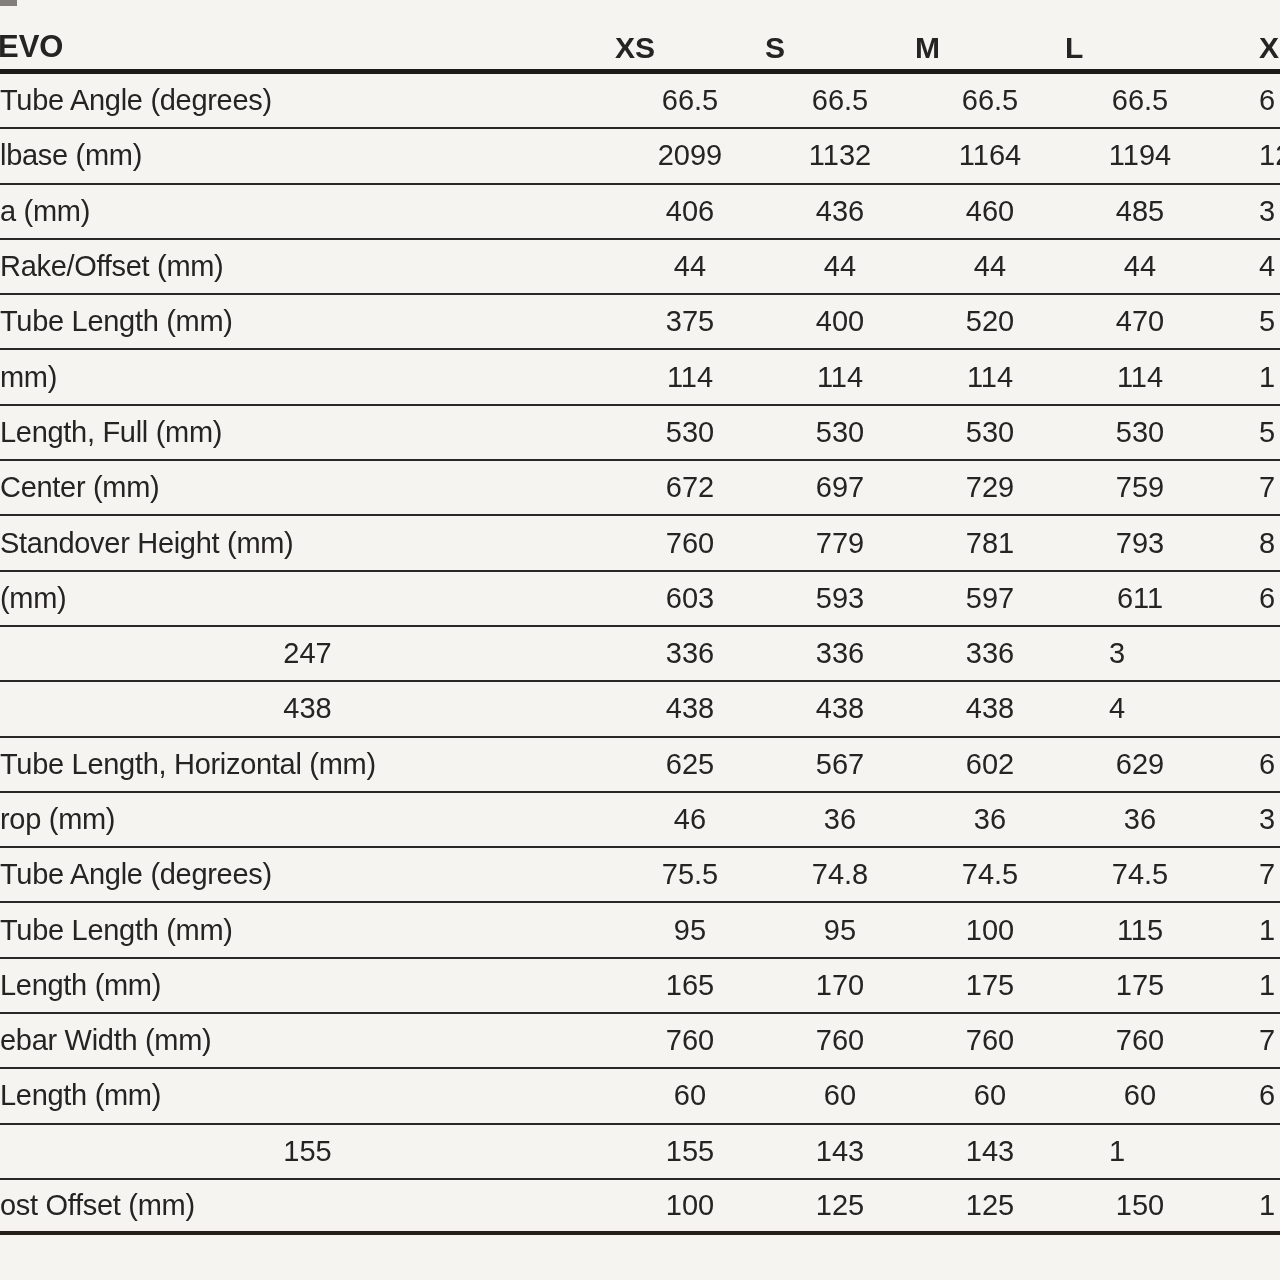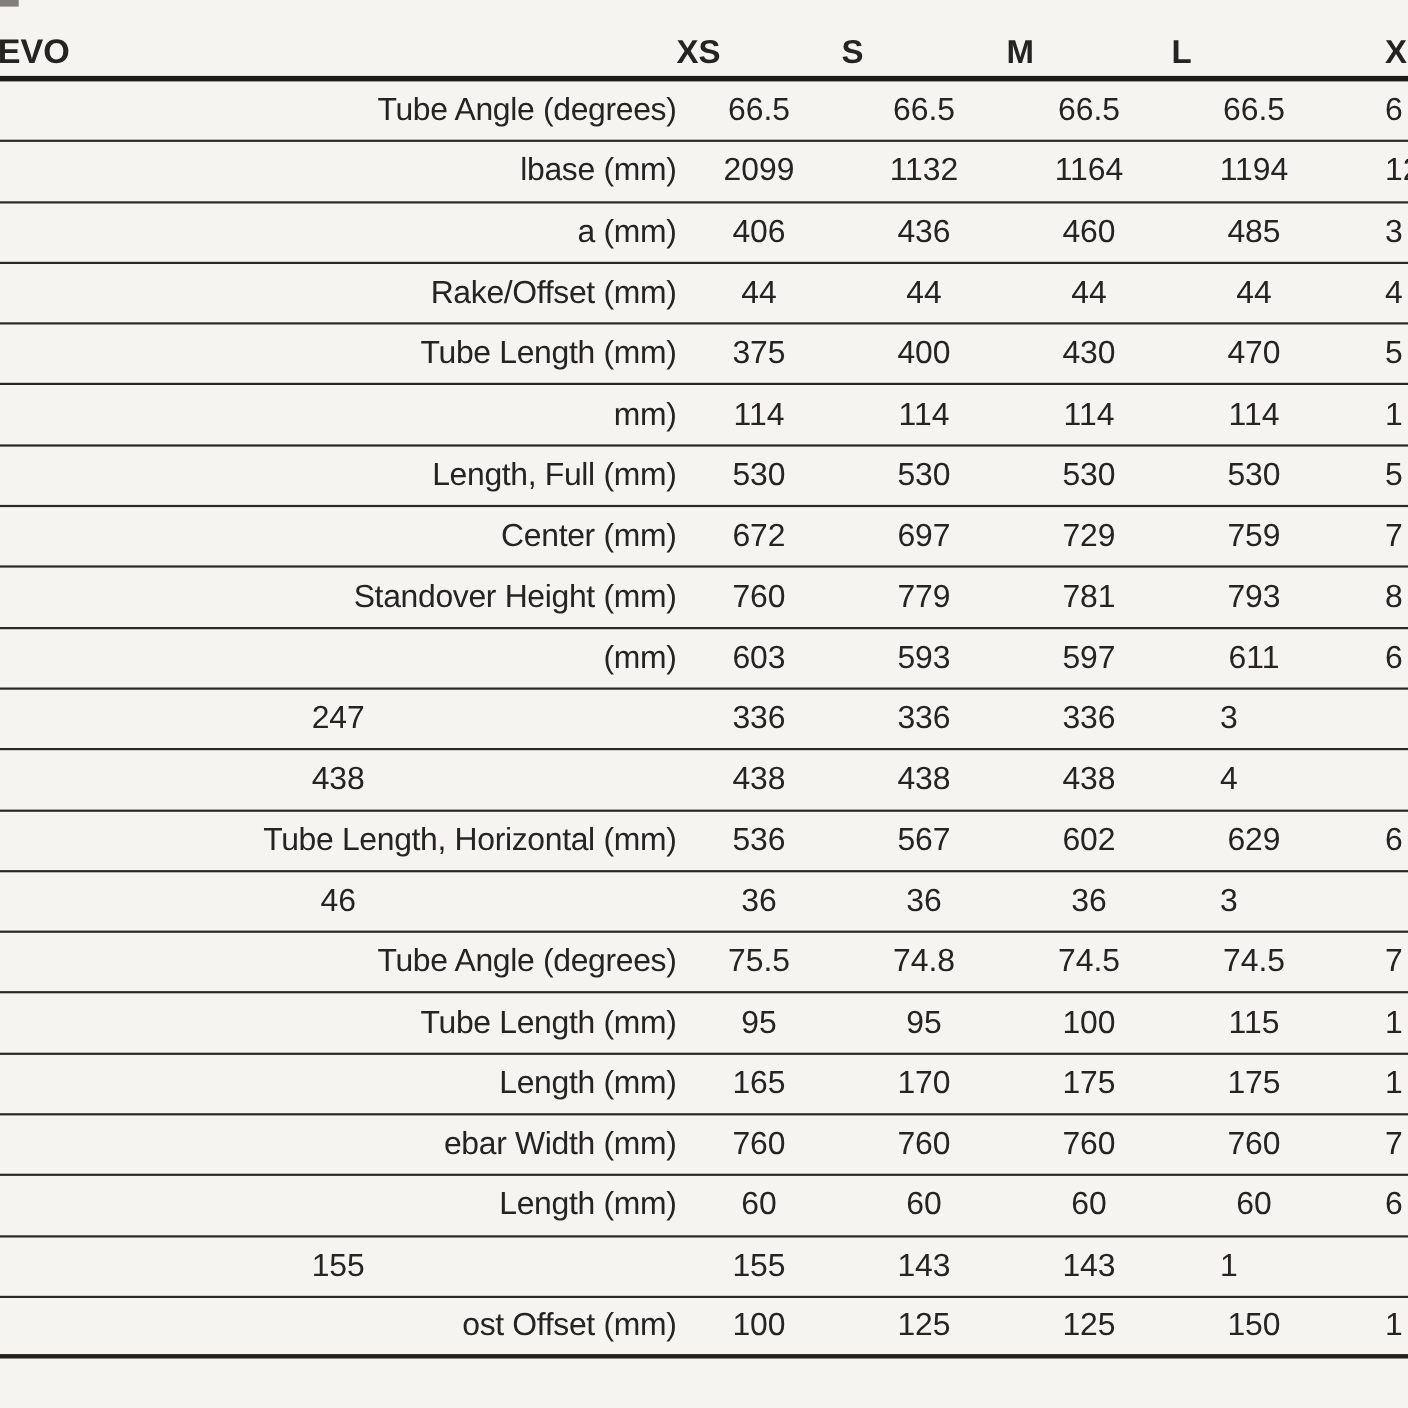--- a/index.html
+++ b/index.html
@@ -58,21 +58,20 @@
   }
   .row:last-child {
     border-bottom-width: 4px;
     border-bottom-color: #222019;
   }
   .label {
     font-size: 29px;
     letter-spacing: -0.3px;
     white-space: nowrap;
     overflow: visible;
-    text-align: right;
   }
   .value {
     text-align: center;
     font-size: 29px;
     white-space: nowrap;
   }
   .artifact {
     position: absolute;
     top: 0;
     left: 0;
@@ -129,21 +128,21 @@
           <div class="value">44</div>
           <div class="value">44</div>
           <div class="value">44</div>
           <div class="value">44</div>
           <div class="value xl">4</div>
         </div>
         <div class="row">
           <div class="label">Tube Length (mm)</div>
           <div class="value">375</div>
           <div class="value">400</div>
-          <div class="value">430</div>
+          <div class="value">520</div>
           <div class="value">470</div>
           <div class="value xl">5</div>
         </div>
         <div class="row">
           <div class="label">mm)</div>
           <div class="value">114</div>
           <div class="value">114</div>
           <div class="value">114</div>
           <div class="value">114</div>
           <div class="value xl">1</div>
@@ -189,27 +188,28 @@
         </div>
         <div class="row">
           <div class="value">438</div>
           <div class="value">438</div>
           <div class="value">438</div>
           <div class="value">438</div>
           <div class="value xl">4</div>
         </div>
         <div class="row">
           <div class="label">Tube Length, Horizontal (mm)</div>
-          <div class="value">536</div>
+          <div class="value">625</div>
           <div class="value">567</div>
           <div class="value">602</div>
           <div class="value">629</div>
           <div class="value xl">6</div>
         </div>
         <div class="row">
+          <div class="label">rop (mm)</div>
           <div class="value">46</div>
           <div class="value">36</div>
           <div class="value">36</div>
           <div class="value">36</div>
           <div class="value xl">3</div>
         </div>
         <div class="row">
           <div class="label">Tube Angle (degrees)</div>
           <div class="value">75.5</div>
           <div class="value">74.8</div>

